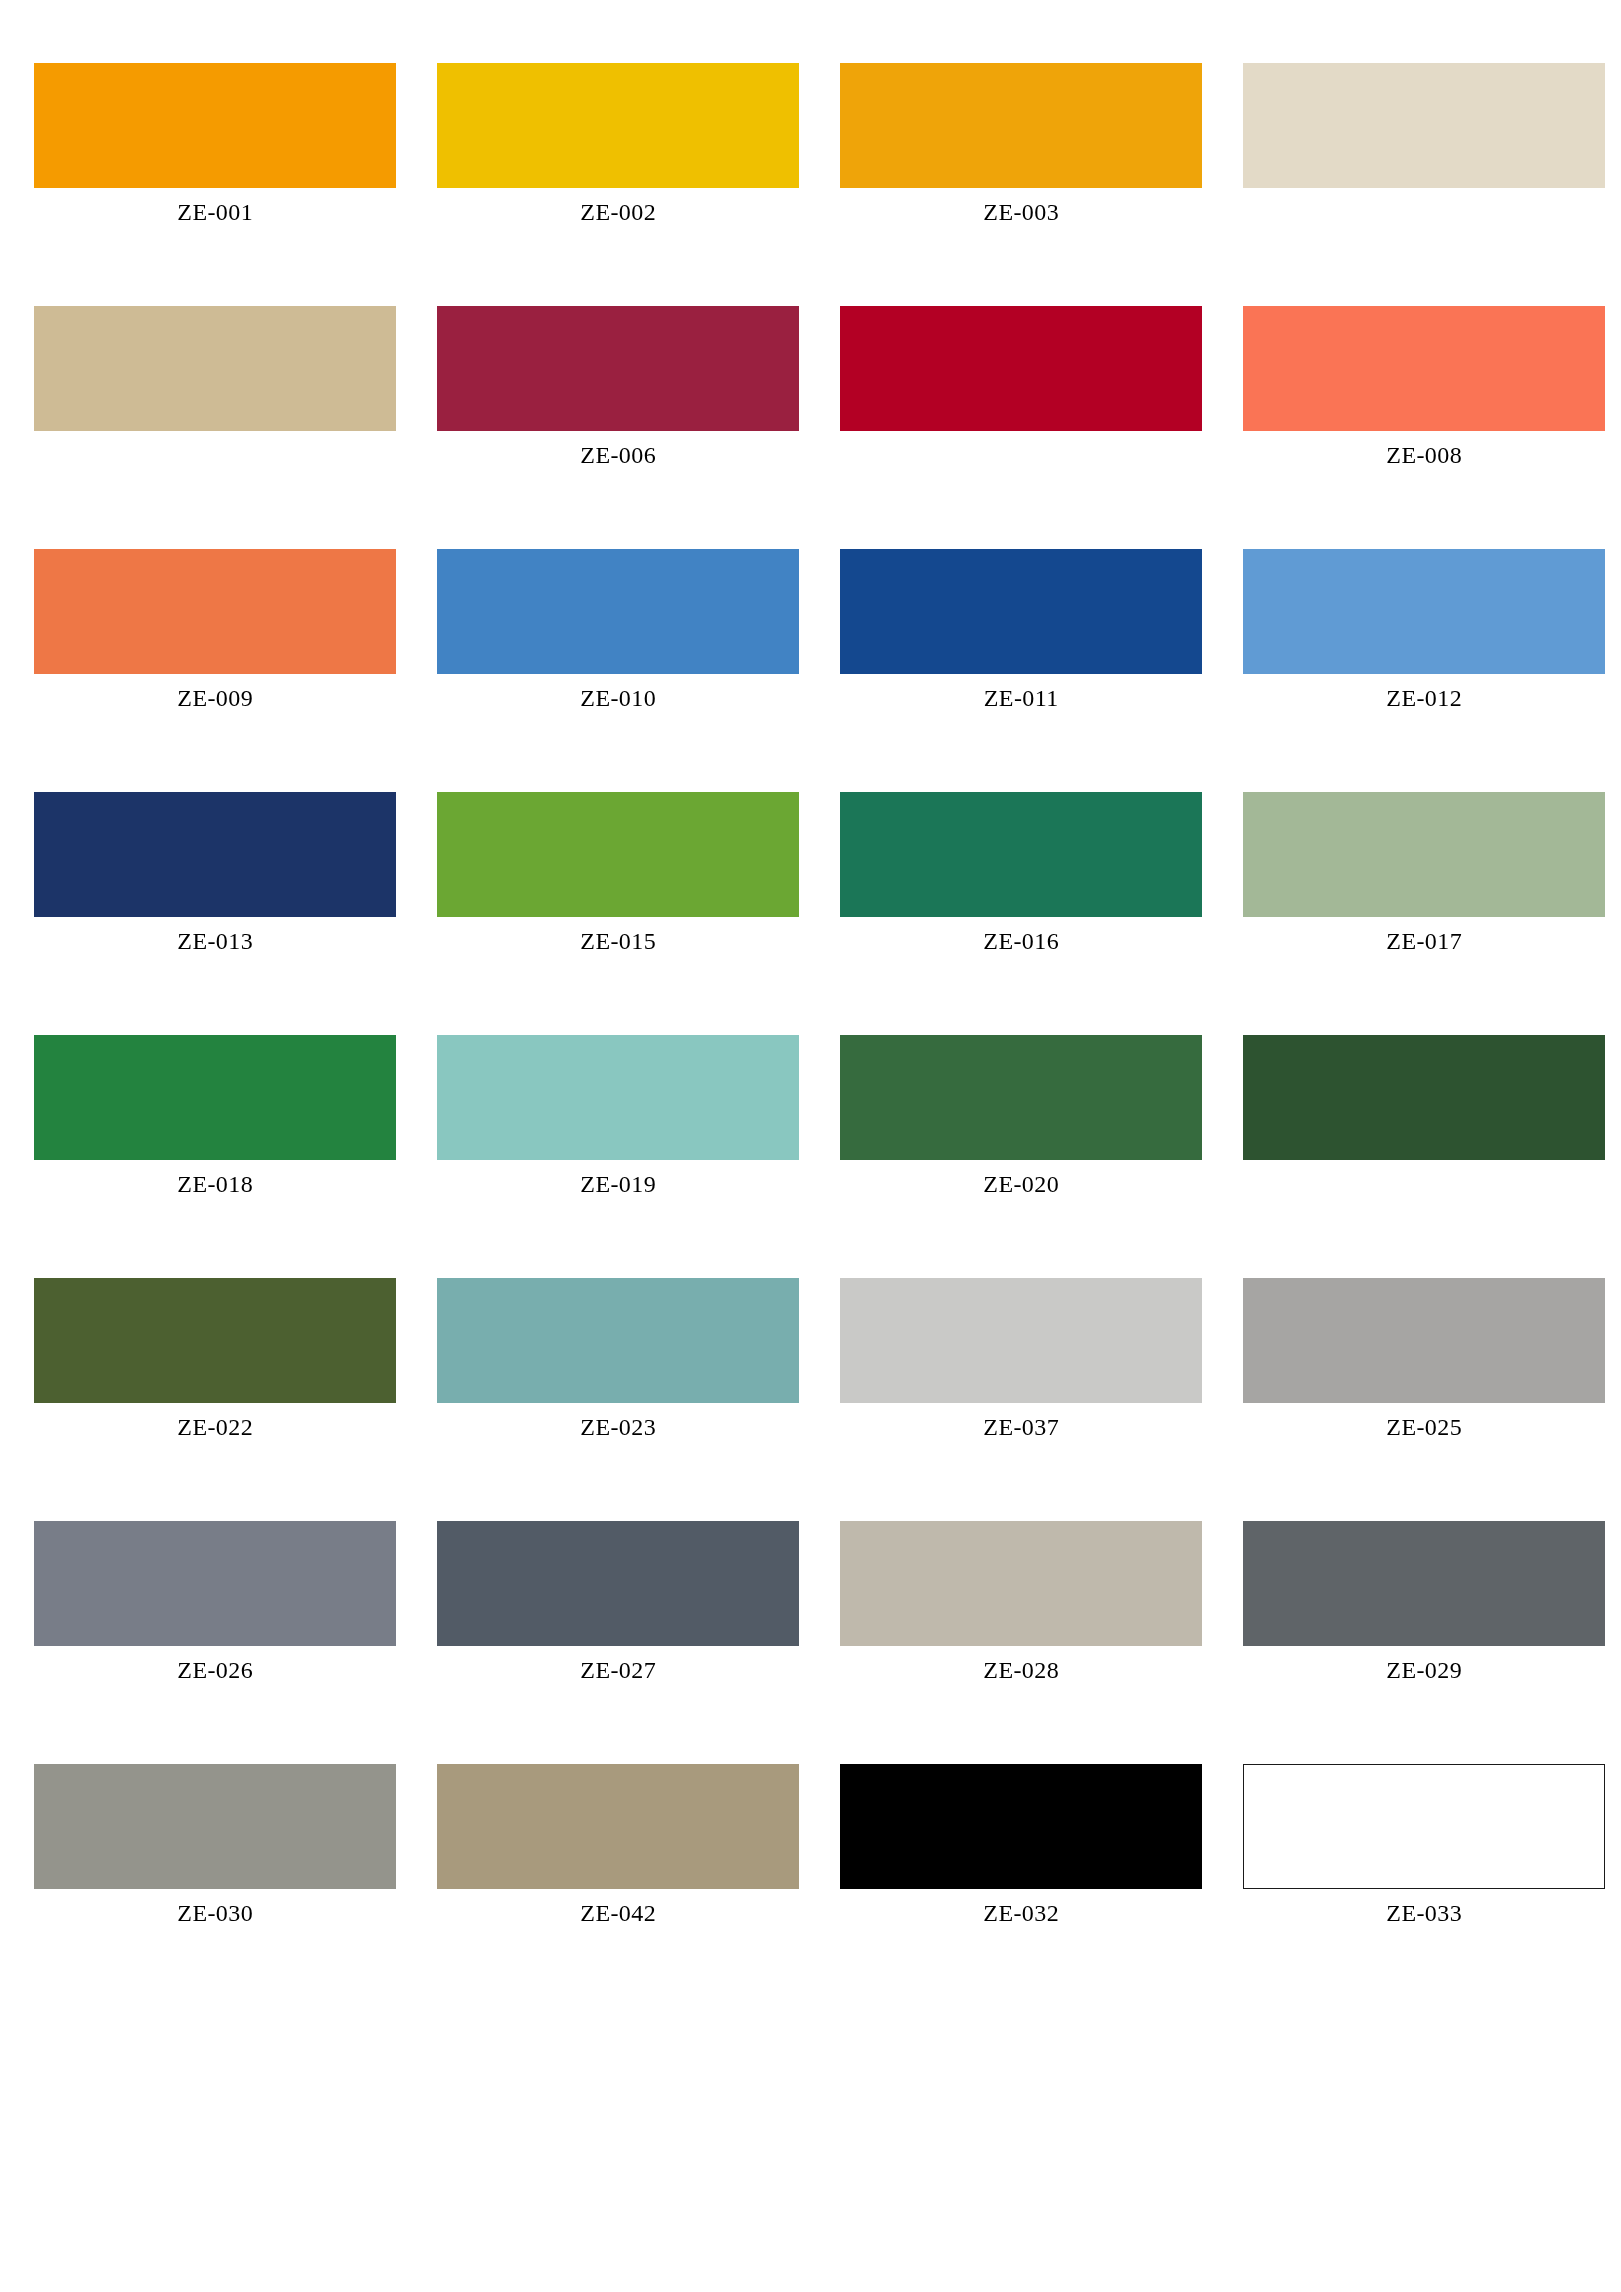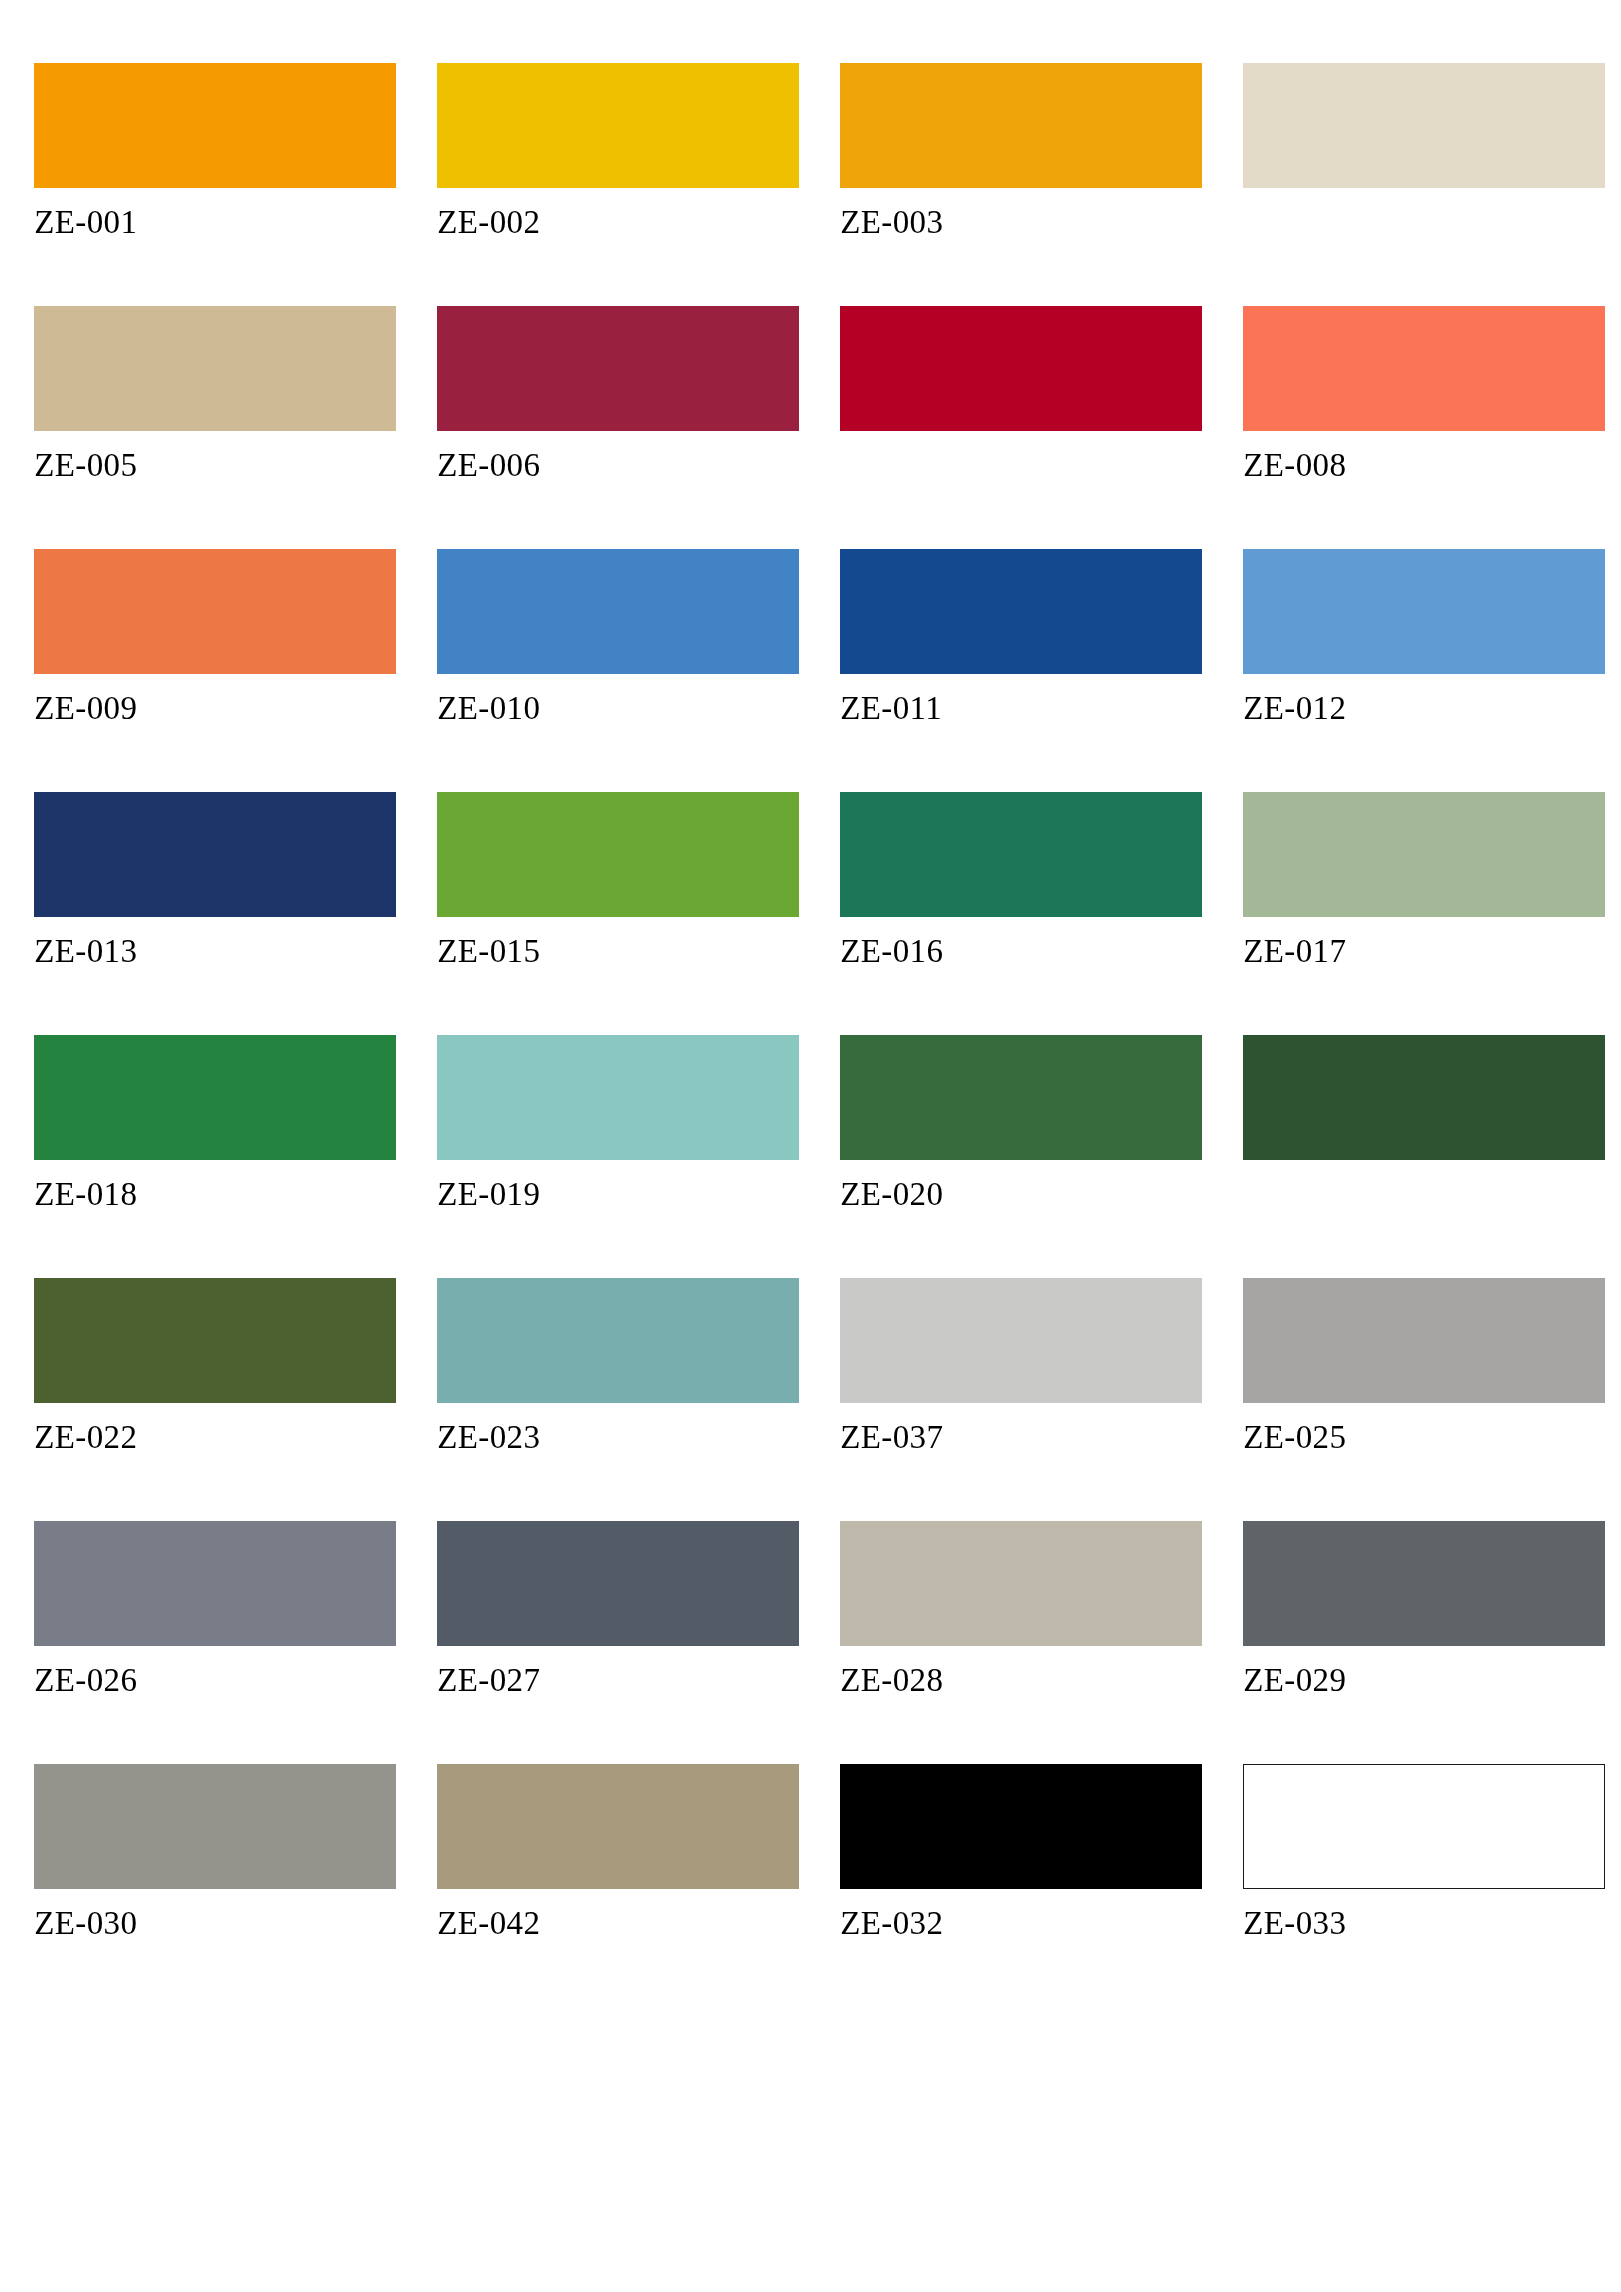--- a/index.html
+++ b/index.html
@@ -47,24 +47,25 @@
   }
 
   .swatch-chip.outlined {
     border: 1.8px solid #1a1a1a;
     background: #ffffff;
   }
 
   .swatch-label {
     width: 362px;
     margin-left: 7.2px;
-    font-size: 33px;
+    text-align: center;
+    font-size: 24px;
     line-height: 1;
     color: #000000;
-    padding-top: 18px;
+    padding-top: 12px;
     letter-spacing: 0.4px;
     white-space: nowrap;
   }
 </style>
 </head>
 <body>
 
 <div id="swatch-sheet">
   <div class="swatch-grid">
       <div class="swatch-cell">
@@ -77,21 +78,20 @@
       </div>
       <div class="swatch-cell">
         <div class="swatch-chip" style="background: rgb(239, 164, 9);"></div>
         <div class="swatch-label">ZE-003</div>
       </div>
       <div class="swatch-cell">
         <div class="swatch-chip" style="background: rgb(227, 218, 199);"></div>
       </div>
       <div class="swatch-cell">
         <div class="swatch-chip" style="background: rgb(206, 187, 149);"></div>
-        <div class="swatch-label">ZE-005</div>
       </div>
       <div class="swatch-cell">
         <div class="swatch-chip" style="background: rgb(154, 32, 64);"></div>
         <div class="swatch-label">ZE-006</div>
       </div>
       <div class="swatch-cell">
         <div class="swatch-chip" style="background: rgb(179, 0, 36);"></div>
       </div>
       <div class="swatch-cell">
         <div class="swatch-chip" style="background: rgb(250, 116, 85);"></div>

